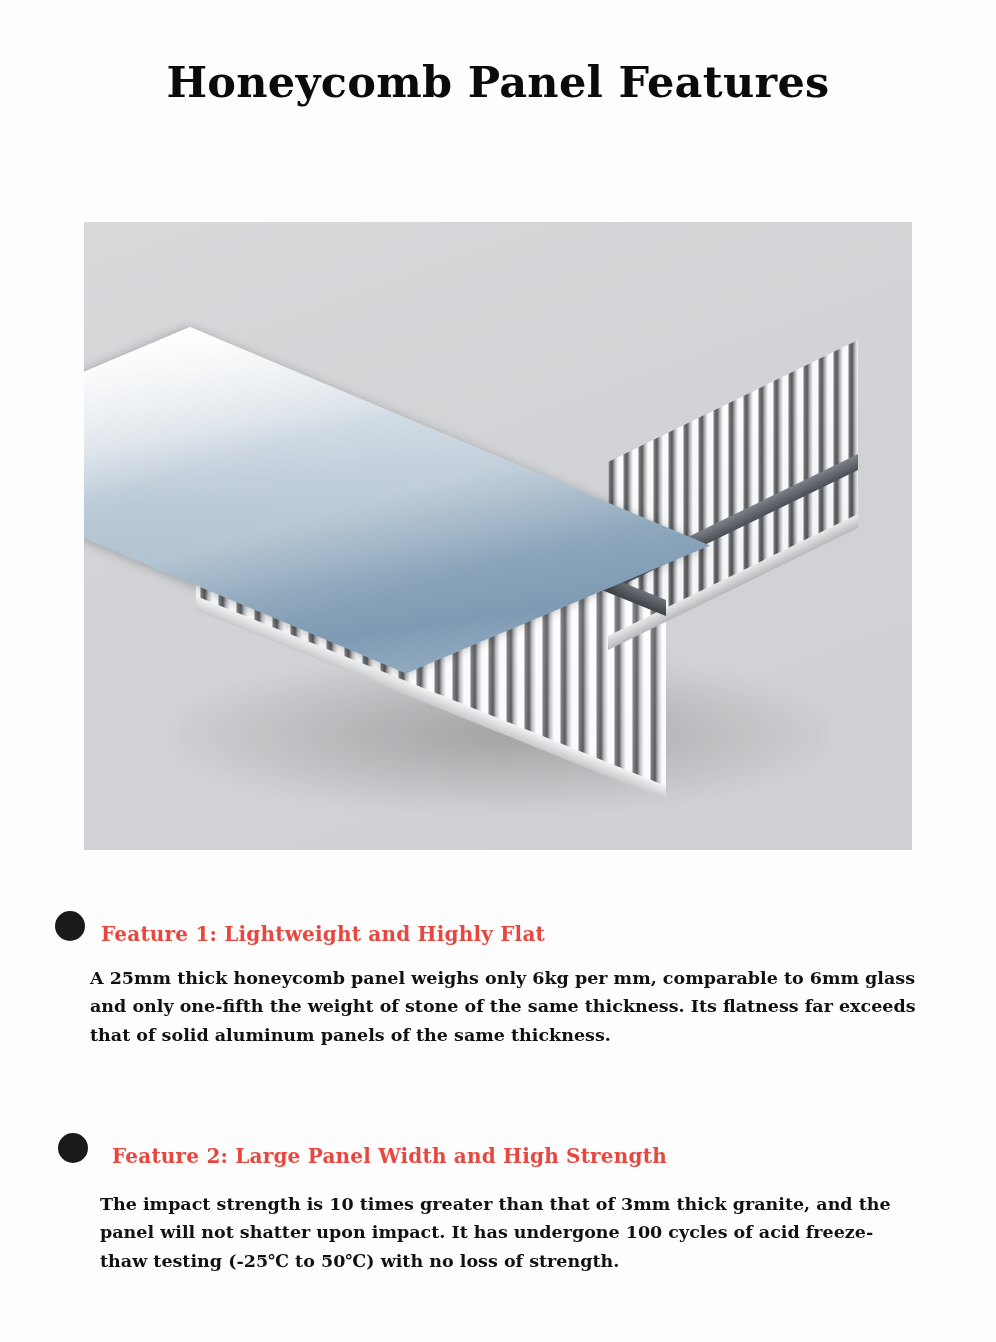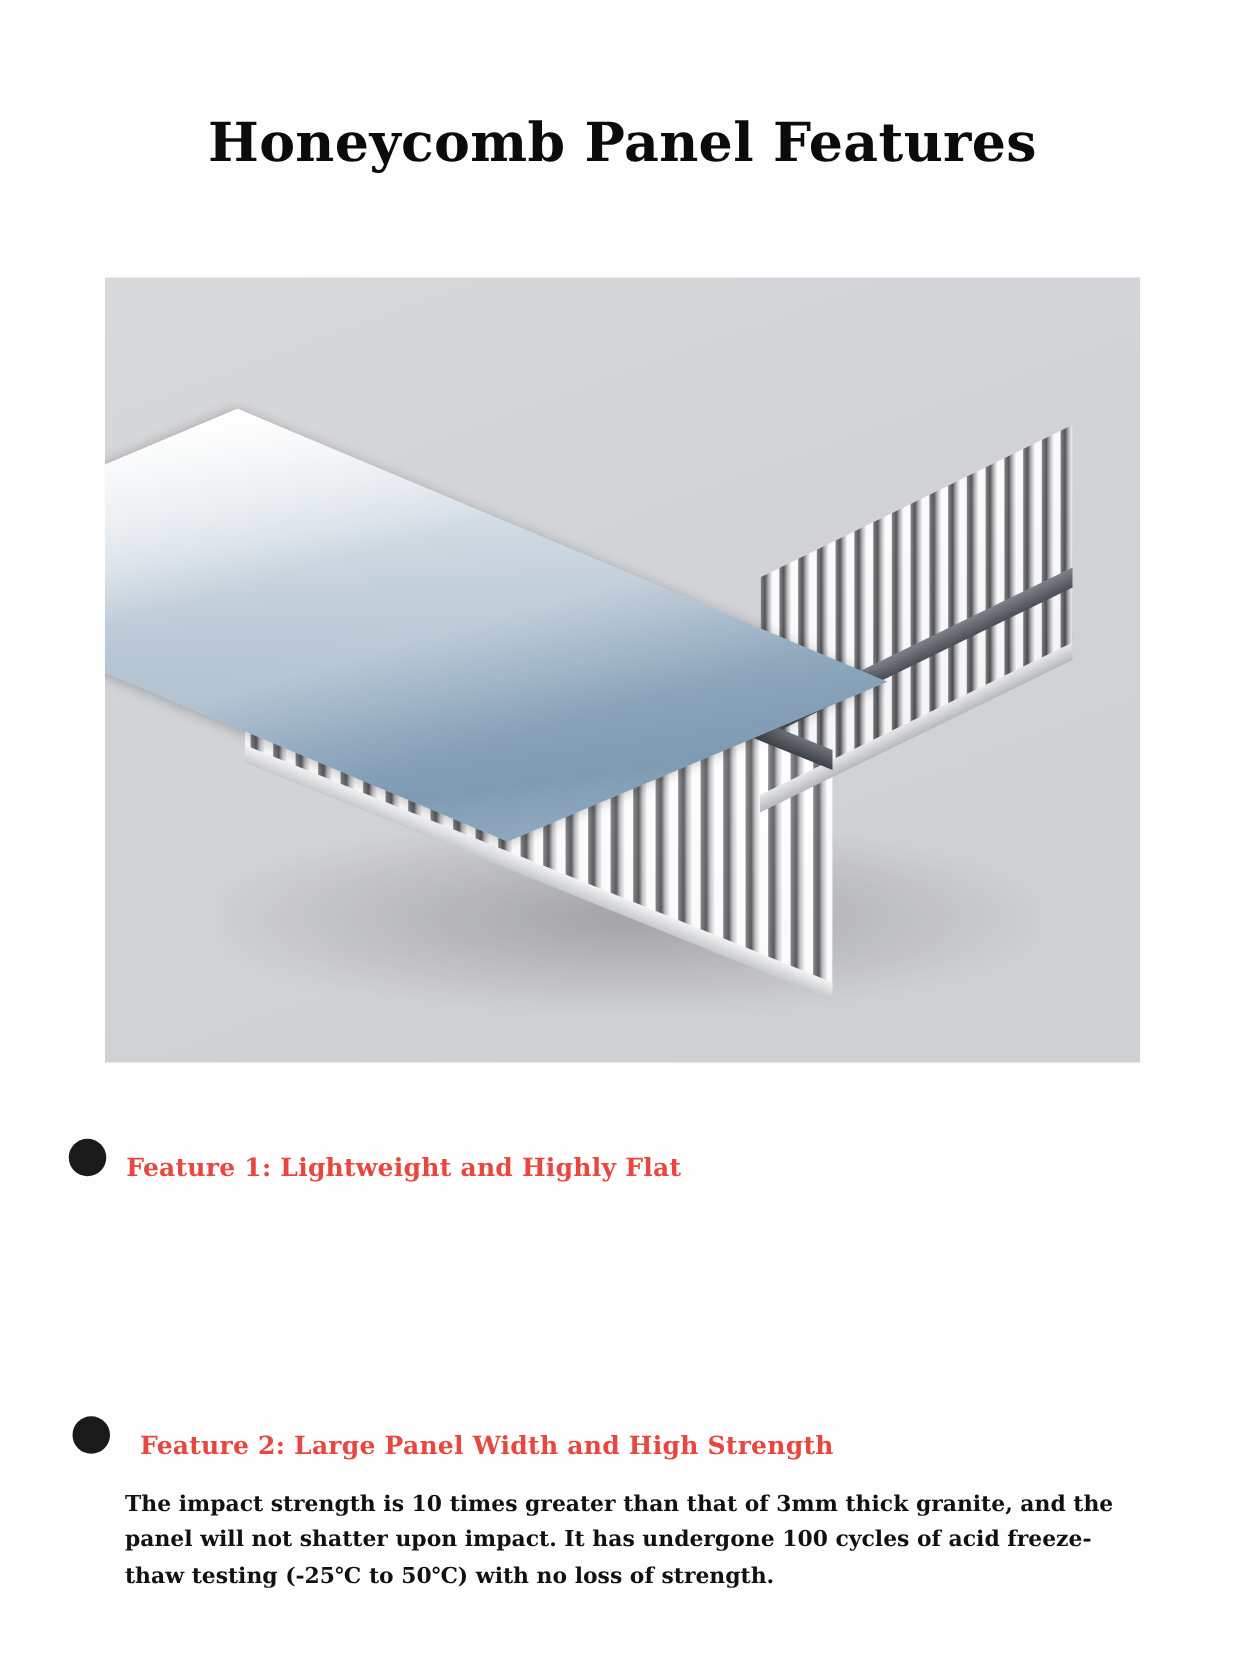--- a/index.html
+++ b/index.html
@@ -22,21 +22,21 @@
     box-sizing: border-box;
   }
   .page-title {
     text-align: center;
     font-family: "DejaVu Serif", serif;
     font-weight: bold;
     font-size: 43px;
     color: #0b0b0b;
     letter-spacing: 0.3px;
     margin: 0;
-    padding-top: 92px;
+    padding-top: 59px;
     line-height: 1.1;
   }
 
   
   .figure {
     position: absolute;
     left: 84px;
     top: 222px;
     width: 828px;
     height: 628px;
@@ -253,20 +253,21 @@
         </div>
       </div>
     </div>
   </div>
 
   <div class="feature feature-1">
     <div class="feature-head">
       <span class="bullet"></span>
       <span class="feature-title">Feature 1: Lightweight and Highly Flat</span>
     </div>
+    <p class="feature-body">A 25mm thick honeycomb panel weighs only 6kg per mm, comparable to 6mm glass and only one-fifth the weight of stone of the same thickness. Its flatness far exceeds that of solid aluminum panels of the same thickness.</p>
   </div>
 
   <div class="feature feature-2">
     <div class="feature-head">
       <span class="bullet"></span>
       <span class="feature-title">Feature 2: Large Panel Width and High Strength</span>
     </div>
     <p class="feature-body">The impact strength is 10 times greater than that of 3mm thick granite, and the panel will not shatter upon impact. It has undergone 100 cycles of acid freeze-thaw testing (-25℃ to 50℃) with no loss of strength.</p>
   </div>
 

